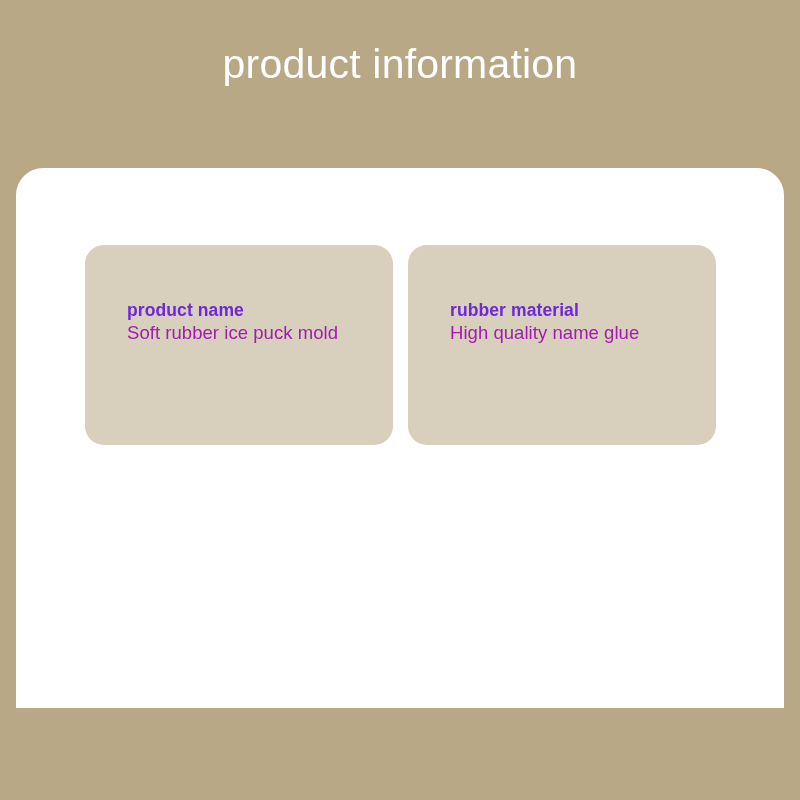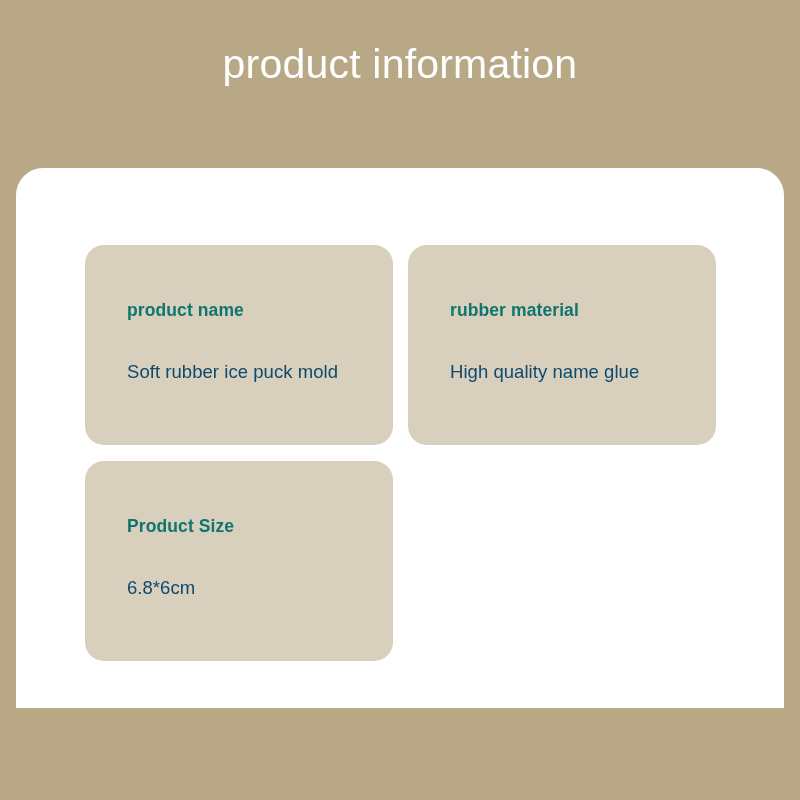--- a/index.html
+++ b/index.html
@@ -70,31 +70,30 @@
 
   .spec-card {
     background: #d8cfbd;
     border-radius: 19px;
     box-sizing: border-box;
     padding: 54px 20px 0 42px;
     overflow: hidden;
   }
 
   .spec-label {
-    color: #0f766e;
+    color: #6d28d9;
     font-size: 17.5px;
     font-weight: 700;
     line-height: 22px;
     letter-spacing: 0.1px;
     white-space: nowrap;
   }
 
   .spec-value {
-    margin-top: 39px;
-    color: #0c4a6e;
+    color: #a21caf;
     font-size: 18.5px;
     font-weight: 400;
     line-height: 24px;
     letter-spacing: 0.05px;
     white-space: nowrap;
   }
 </style>
 </head>
 <body>
 
@@ -110,20 +109,16 @@
         <div class="spec-label">product name</div>
         <div class="spec-value">Soft rubber ice puck mold</div>
       </div>
 
       <div class="spec-card">
         <div class="spec-label">rubber material</div>
         <div class="spec-value">High quality name glue</div>
       </div>
 
 
-      <div class="spec-card">
-        <div class="spec-label">Product Size</div>
-        <div class="spec-value">6.8*6cm</div>
-      </div>
 
     </div>
   </div>
 </div>
 
 </body></html>

